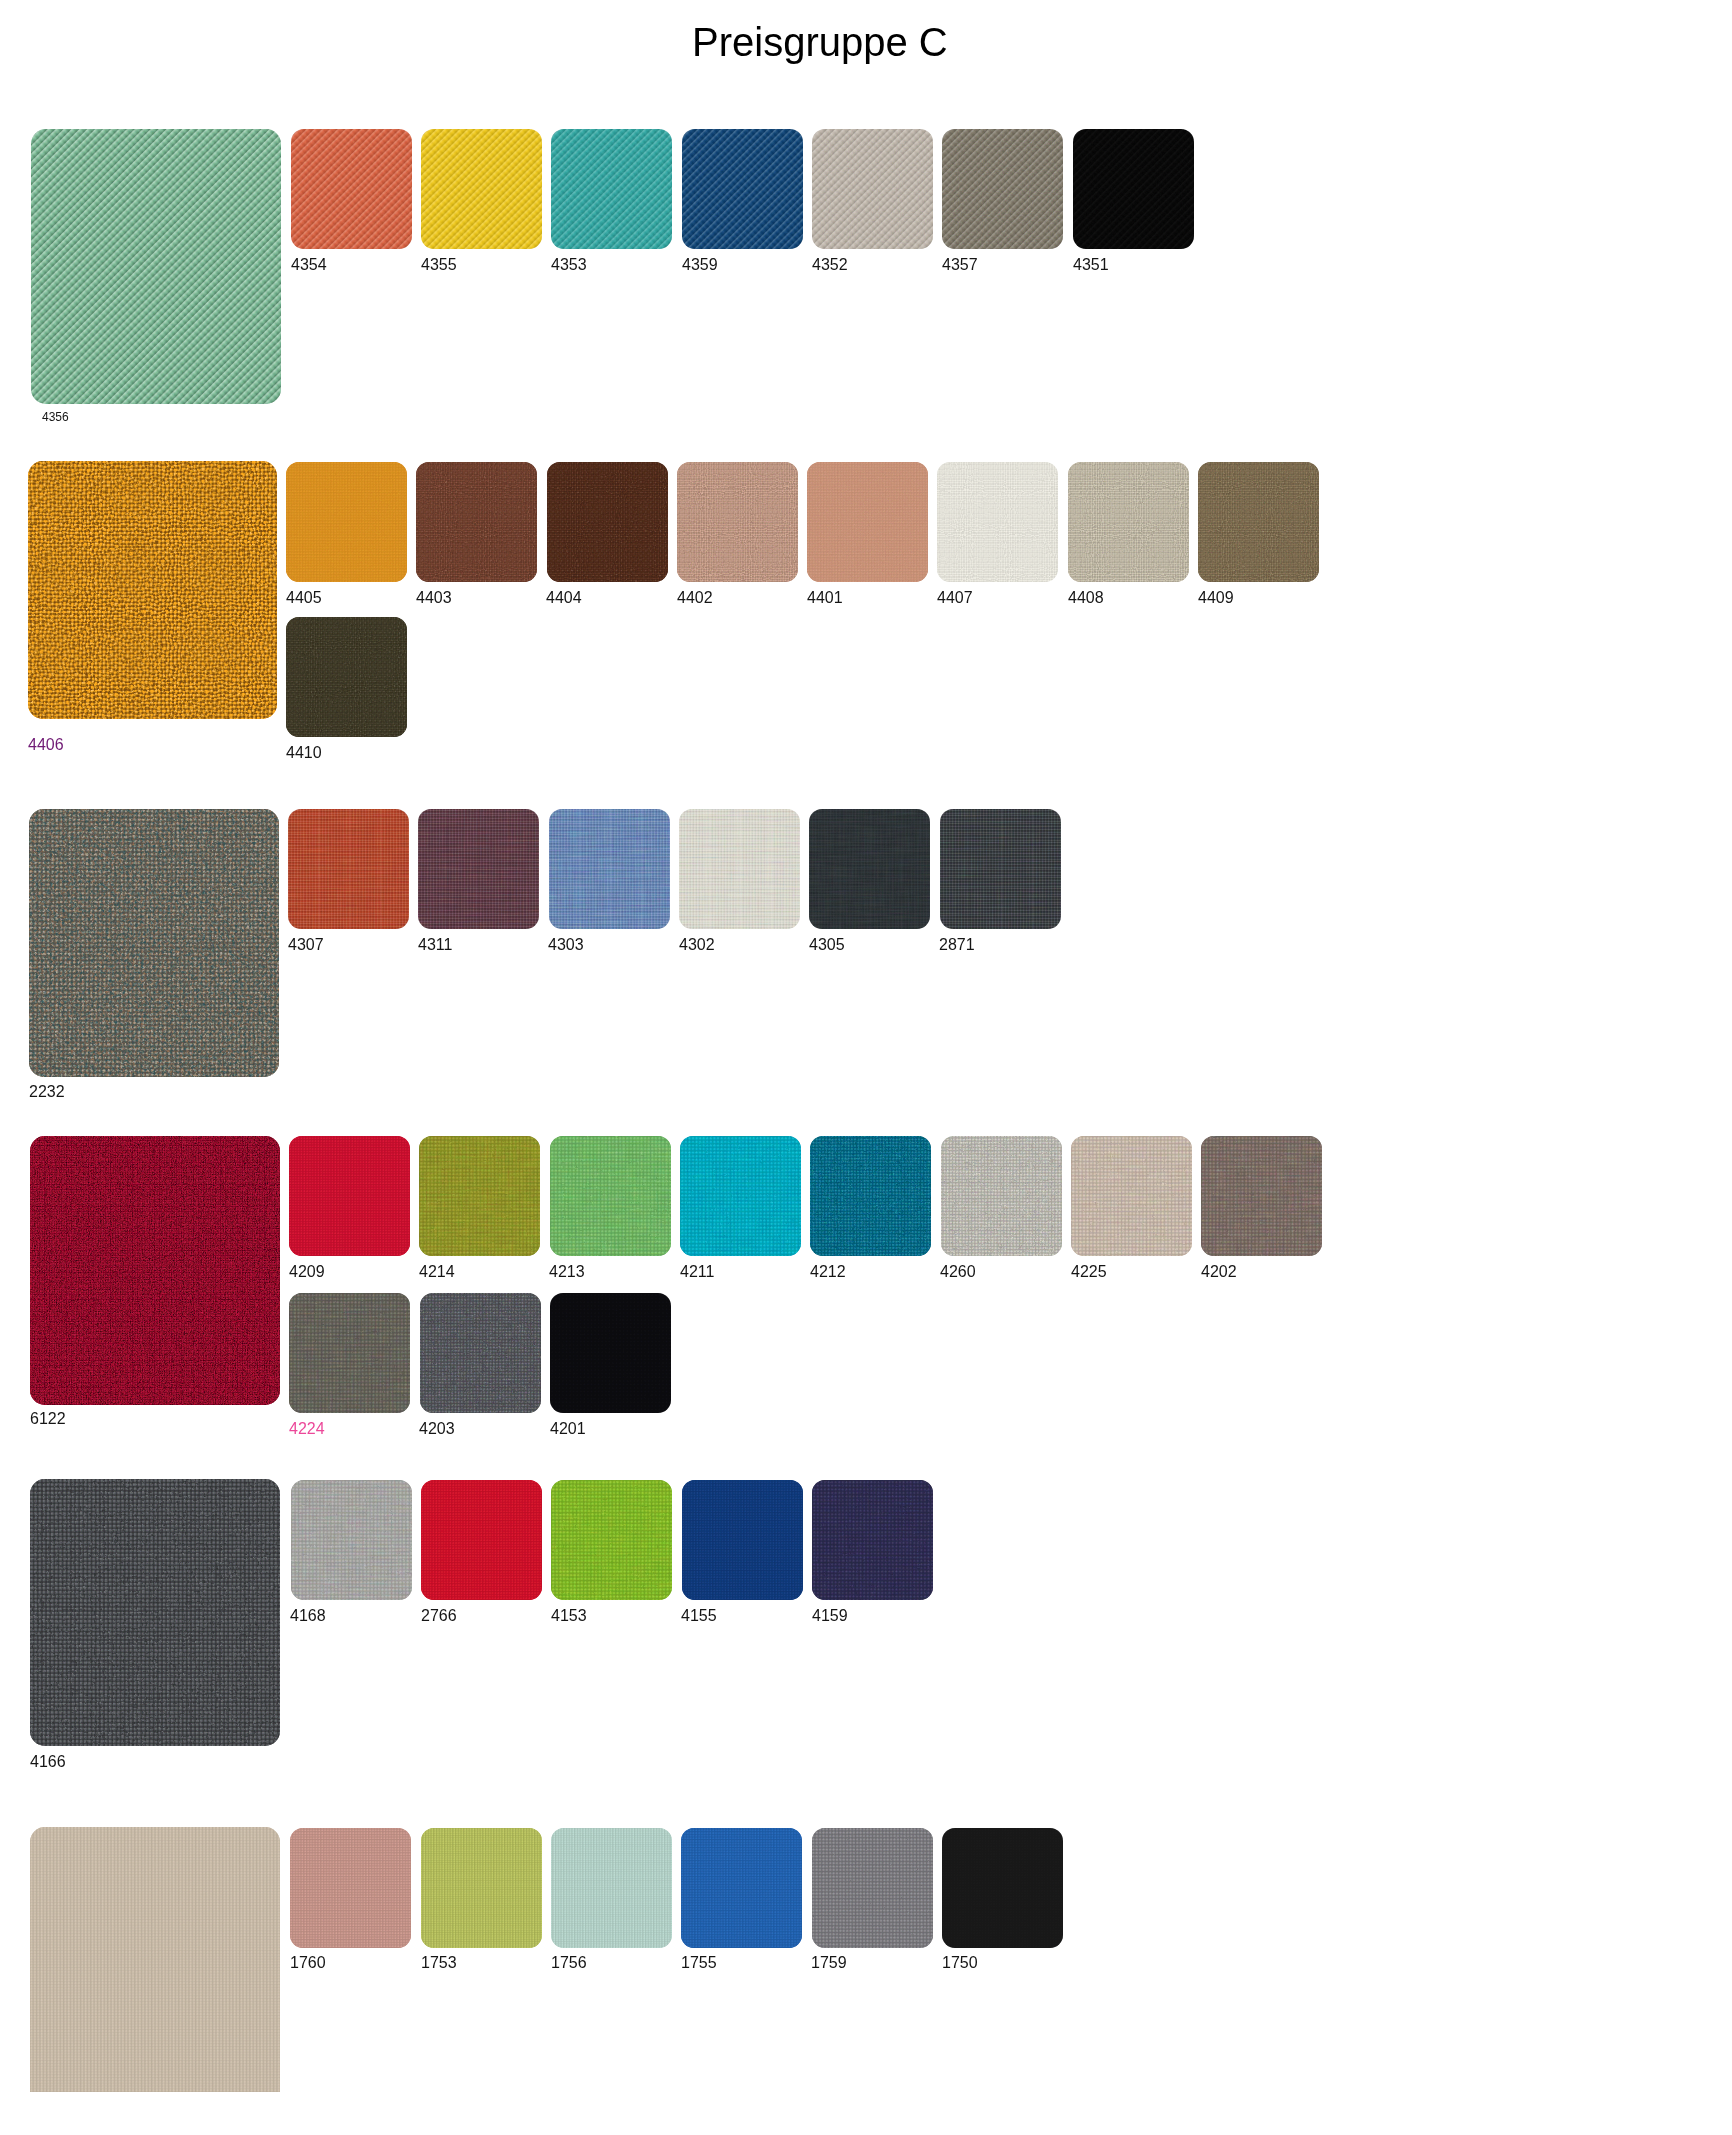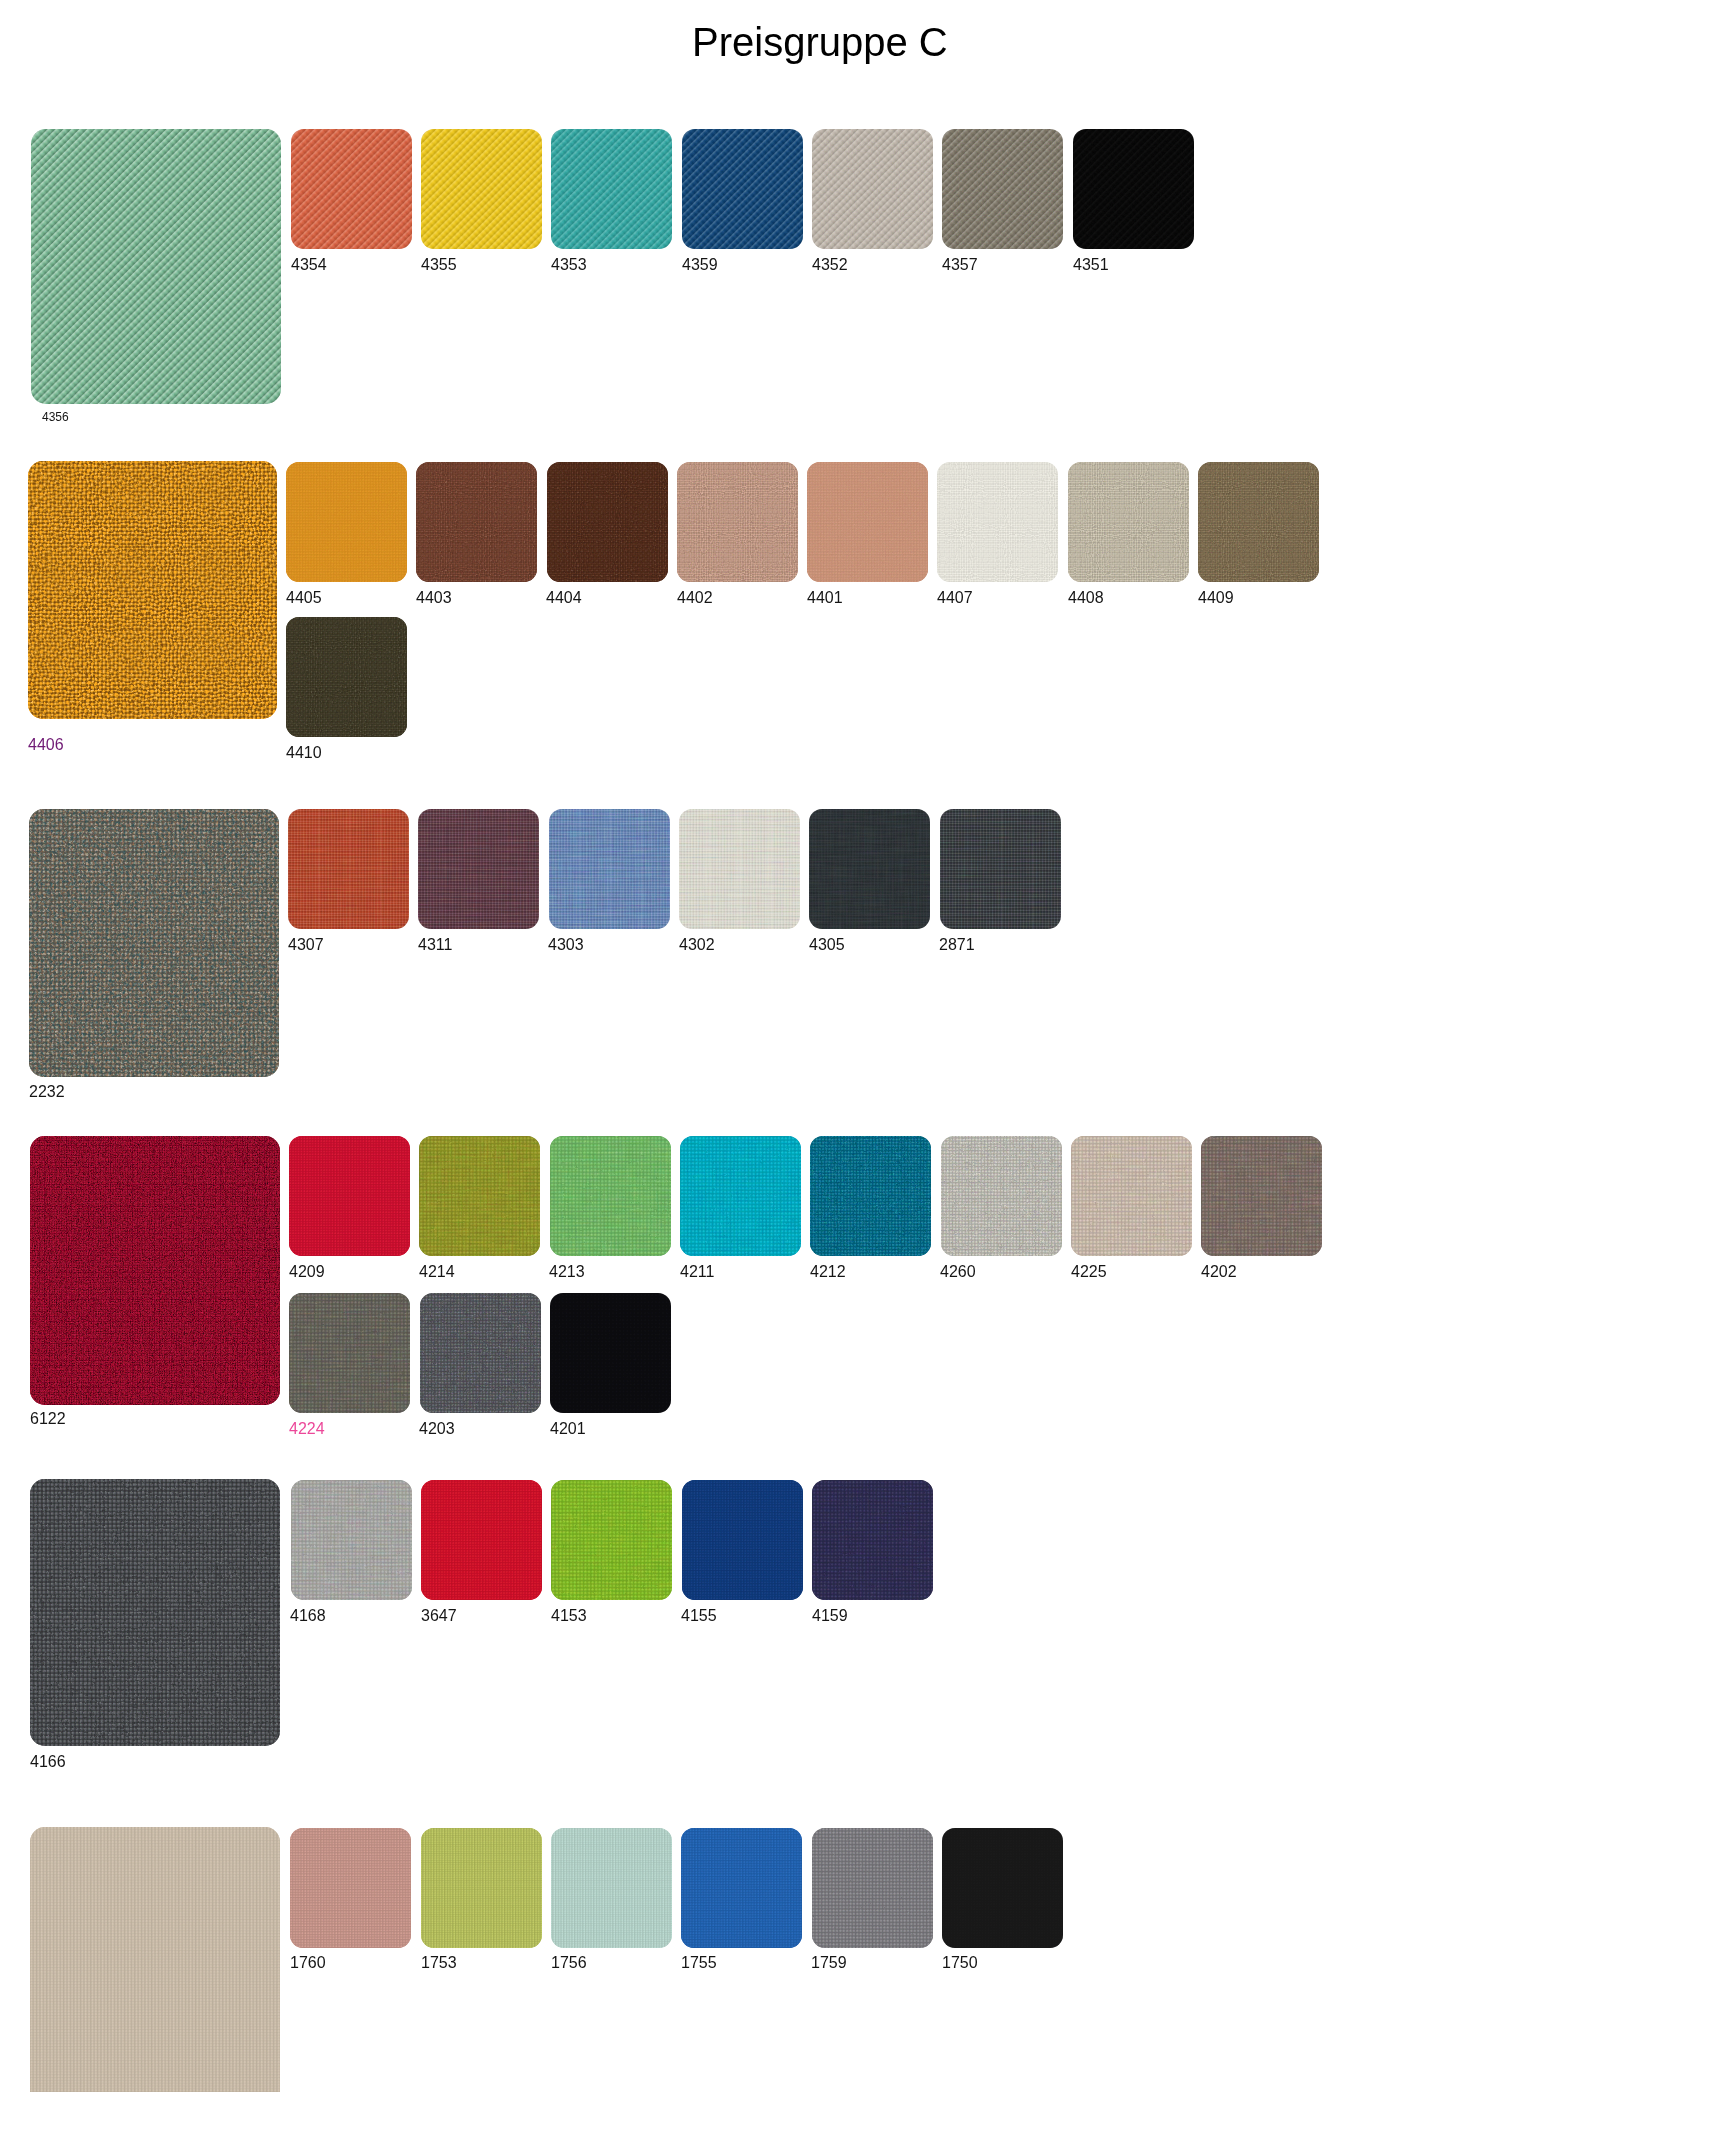--- a/index.html
+++ b/index.html
@@ -1252,21 +1252,21 @@
               <rect width="168" height="167" fill="url(#pt104)" filter="url(#df104)"></rect>
             </svg>
             <svg class="tex" width="158" height="157" style="opacity:0.09;mix-blend-mode:overlay" viewBox="0 0 168 167">
               <filter id="nf105">
                 <feTurbulence type="fractalNoise" baseFrequency="1.1" numOctaves="2" seed="80"></feTurbulence>
               </filter>
               <rect width="168" height="167" filter="url(#nf105)"></rect>
             </svg>
           </div>
         </div>
-        <div class="label" style="left: 421px; top: 1608px; font-size: 16px; color: rgb(21, 21, 21);">3647</div>
+        <div class="label" style="left: 421px; top: 1608px; font-size: 16px; color: rgb(21, 21, 21);">2766</div>
         <div class="swatch" style="left: 551px; top: 1480px; width: 121px; height: 120px; background: rgb(126, 194, 35); border-radius: 13px;">
           <div style="position: absolute; inset: 0px; overflow: hidden; opacity: 1;">
             <svg class="tex" width="158" height="157" viewBox="0 0 168 167">
               <defs>
                 <radialGradient id="bg106" cx="36%" cy="30%" r="74%">
                   <stop offset="0%" stop-color="#8fca40"></stop>
                   <stop offset="45%" stop-color="#82c429"></stop>
                   <stop offset="100%" stop-color="#6ea91e"></stop>
                 </radialGradient>
                 <filter id="df106" x="-10%" y="-10%" width="120%" height="120%">

